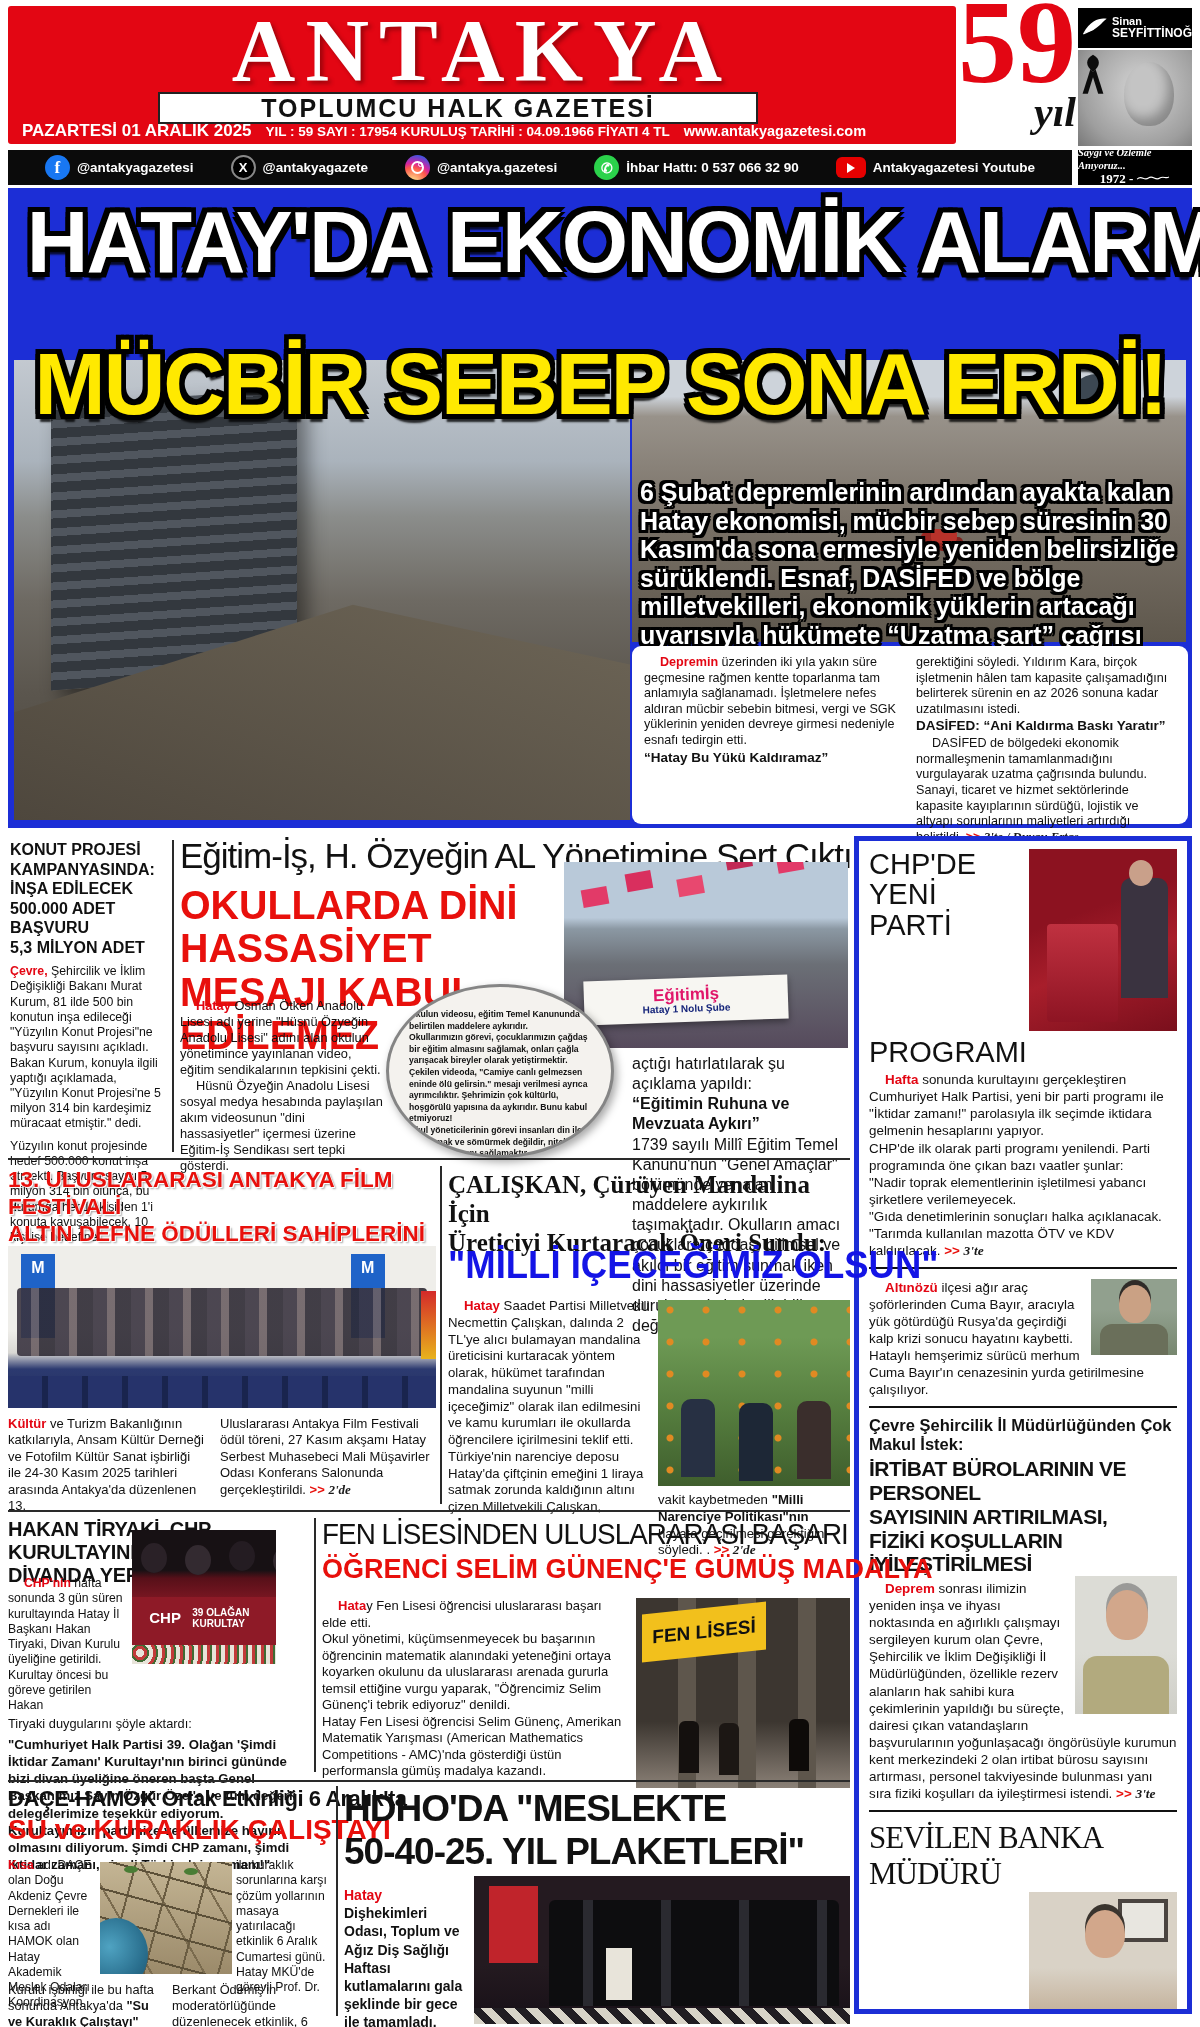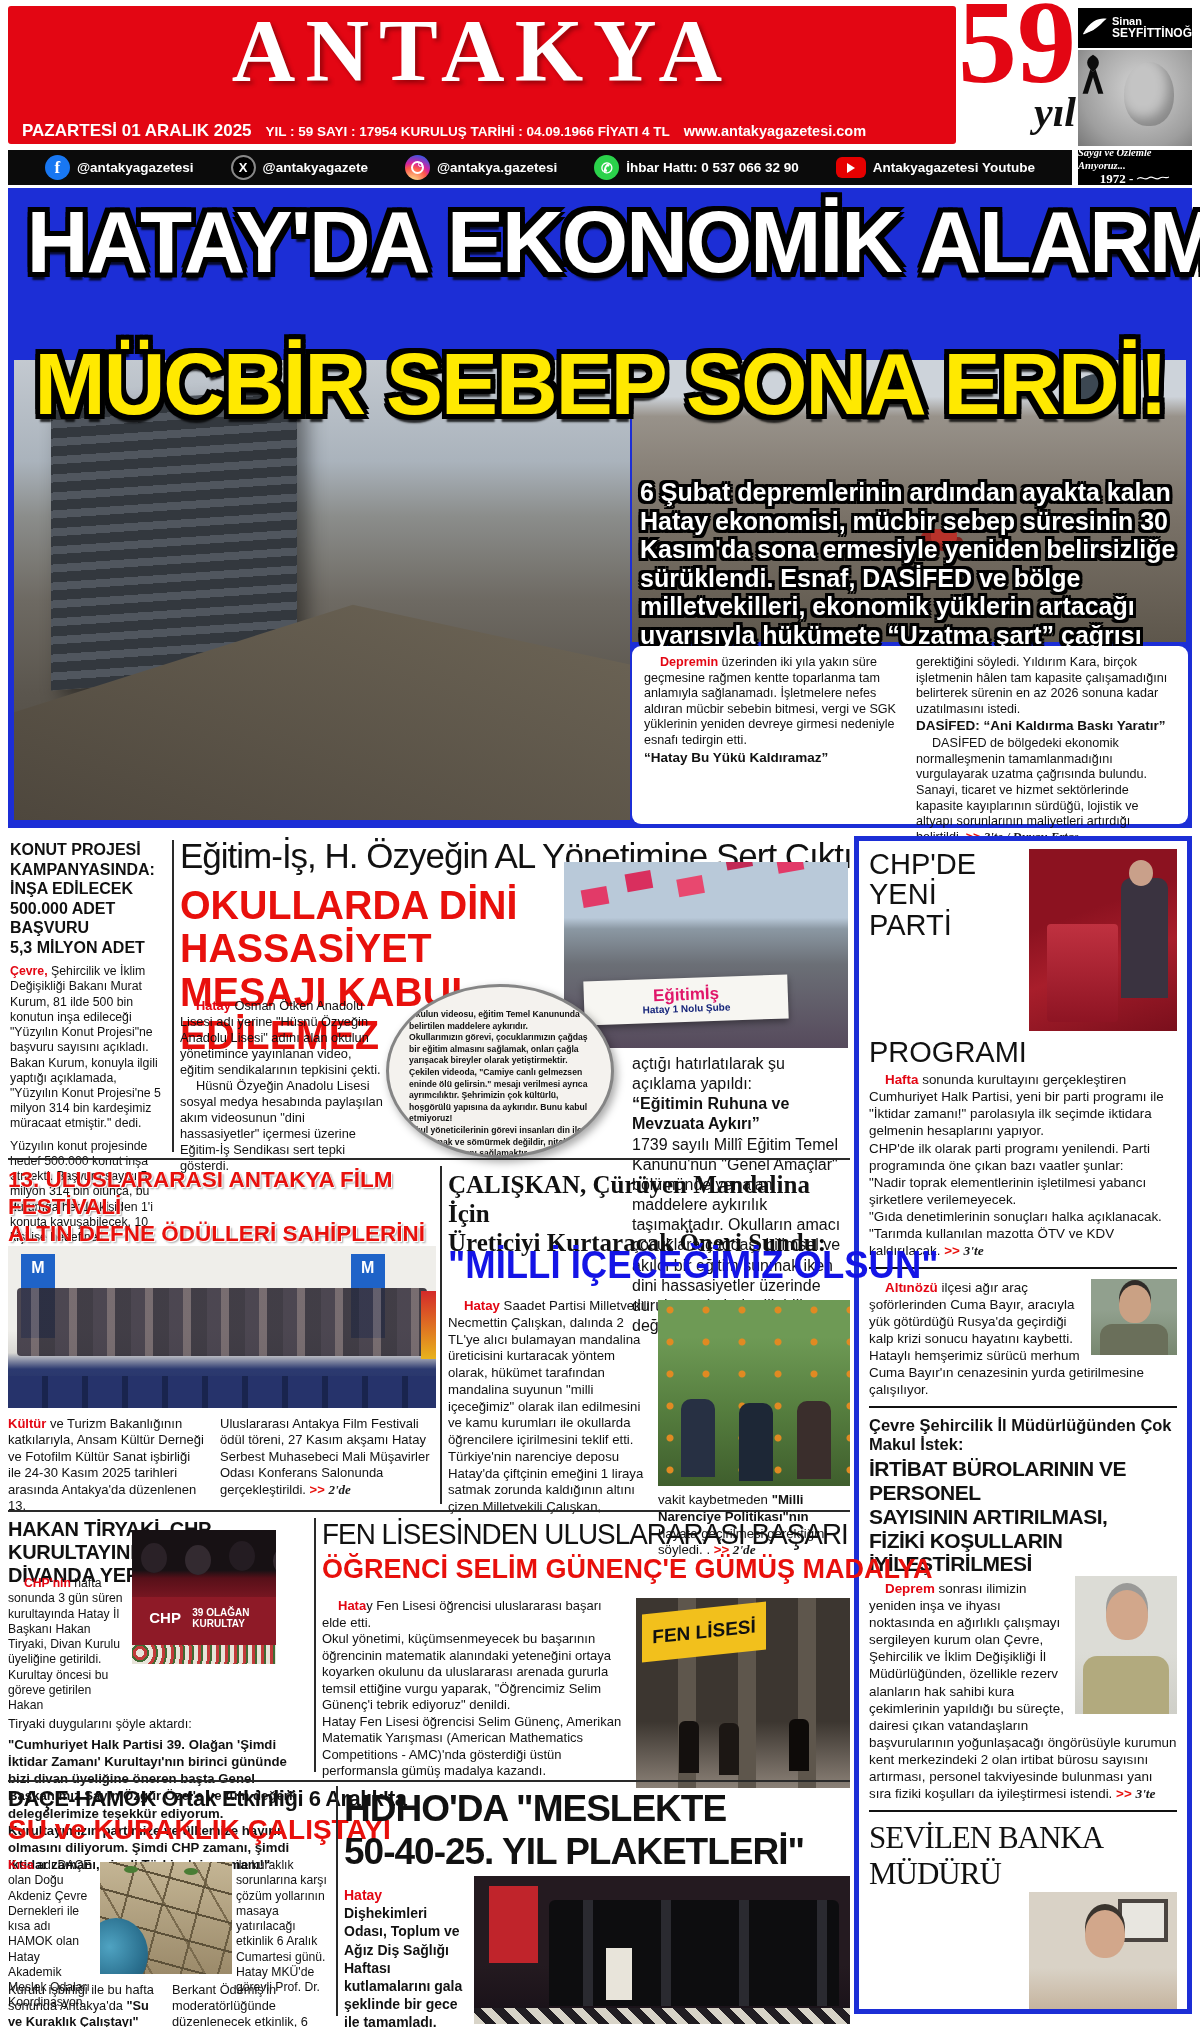--- a/index.html
+++ b/index.html
@@ -171,20 +171,21 @@
   .hdho-h{font-size:37px;font-weight:800;line-height:1.16;letter-spacing:-1px}
   .hdho-col{position:absolute;top:98px;left:0;width:124px;font-size:14px;font-weight:bold;line-height:1.3}
 </style>
 </head>
 <body>
 
 <div class="page">
 
   <div class="abs mast-red">
     <div class="mast-title">ANTAKYA</div>
+    <div class="mast-subbox">TOPLUMCU HALK GAZETESİ</div>
     <div class="mast-date">
       <span class="d1">PAZARTESİ 01 ARALIK 2025</span>
       <span class="d2">YIL : 59  SAYI : 17954 KURULUŞ TARİHİ : 04.09.1966  FİYATI 4 TL</span>
       <span class="d3">www.antakyagazetesi.com</span>
     </div>
   </div>
   <div class="abs yearbox">
     <div class="y59">59.</div>
     <div class="yyl">yıl</div>
   </div>

